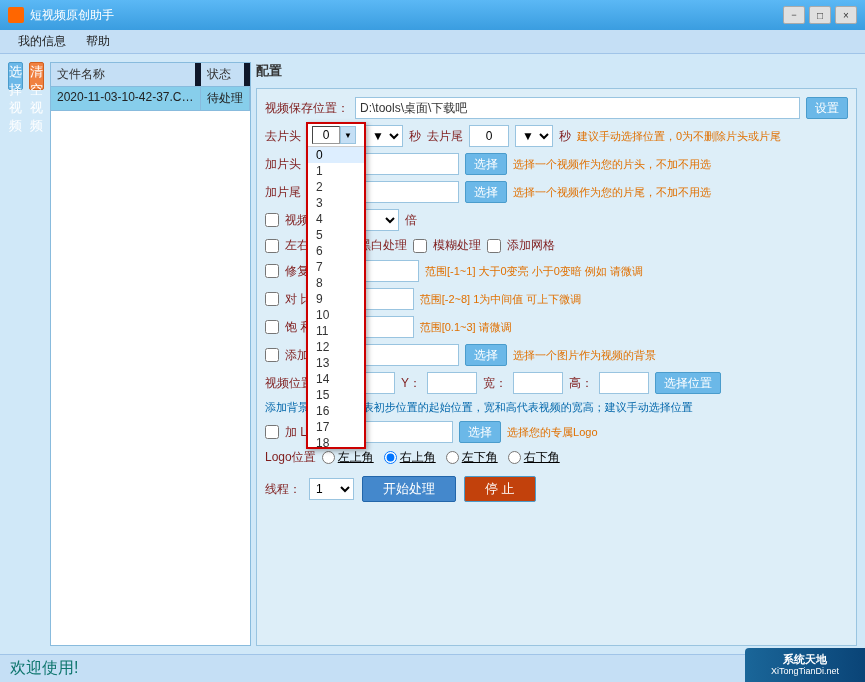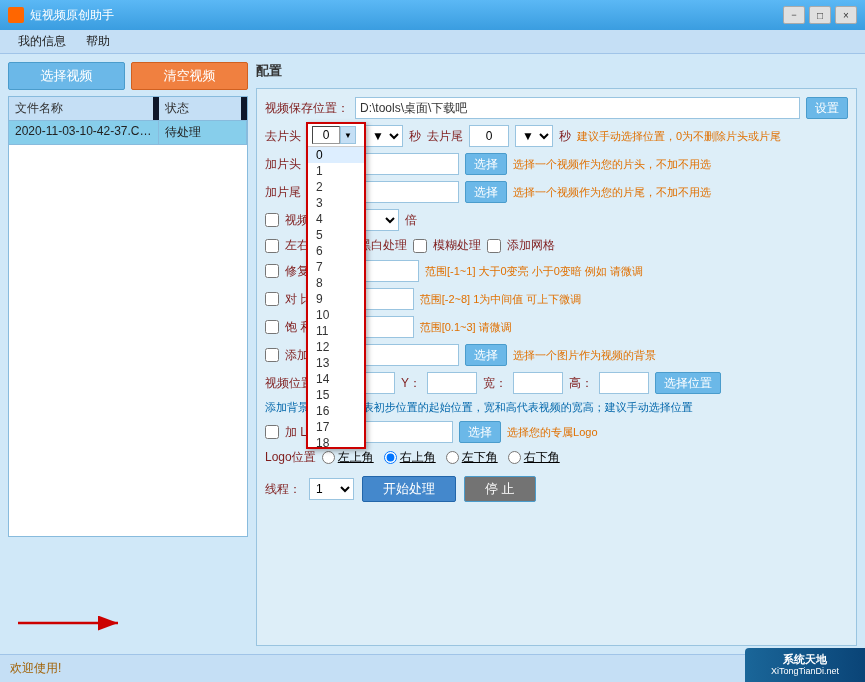--- a/index.html
+++ b/index.html
@@ -51,21 +51,21 @@
       display: flex;
       height: calc(682px - 30px - 24px - 28px);
       padding: 8px;
       gap: 8px;
     }
 
     
     .left-panel {
       width: 240px;
       display: flex;
-      flex-direction: column;
+      flex-direction: row;
       gap: 6px;
     }
     .btn-row {
       display: flex; gap: 6px;
     }
     .btn-select {
       flex: 1; height: 28px; background: #6bb8e8; border: 1px solid #4a9ccc;
       color: white; cursor: pointer; font-size: 13px; border-radius: 2px;
     }
     .btn-clear {
@@ -171,21 +171,21 @@
     
     .status-bar {
       background: #c5dff5;
       height: 28px;
       display: flex;
       align-items: center;
       padding: 0 10px;
       border-top: 1px solid #a0c4e8;
       justify-content: space-between;
     }
-    .status-text { color: #a16207; font-size: 12px; }
+    .status-text { color: #0f766e; font-size: 16px; }
 
     
     .logo-box {
       position: absolute;
       bottom: 0;
       right: 0;
       width: 120px;
       height: 34px;
       background: linear-gradient(to right, #1a6699, #0a4477);
       display: flex; align-items: center; justify-content: center;
@@ -194,21 +194,21 @@
 
     .process-row {
       display: flex; align-items: center; gap: 8px; margin-top: 4px;
     }
     .btn-start {
       height: 26px; padding: 0 20px; background: #4488cc;
       border: 1px solid #2266aa; color: white; cursor: pointer;
       font-size: 13px; border-radius: 2px;
     }
     .btn-stop {
-      height: 26px; padding: 0 20px; background: #737373;
+      height: 26px; padding: 0 20px; background: #c2410c;
       border: 1px solid #4a9ccc; color: white; cursor: pointer;
       font-size: 13px; border-radius: 2px;
     }
   </style>
 </head>
 <body>
 
 <div class="title-bar">
   <span class="title-icon"></span>
   <span>短视频原创助手</span>

